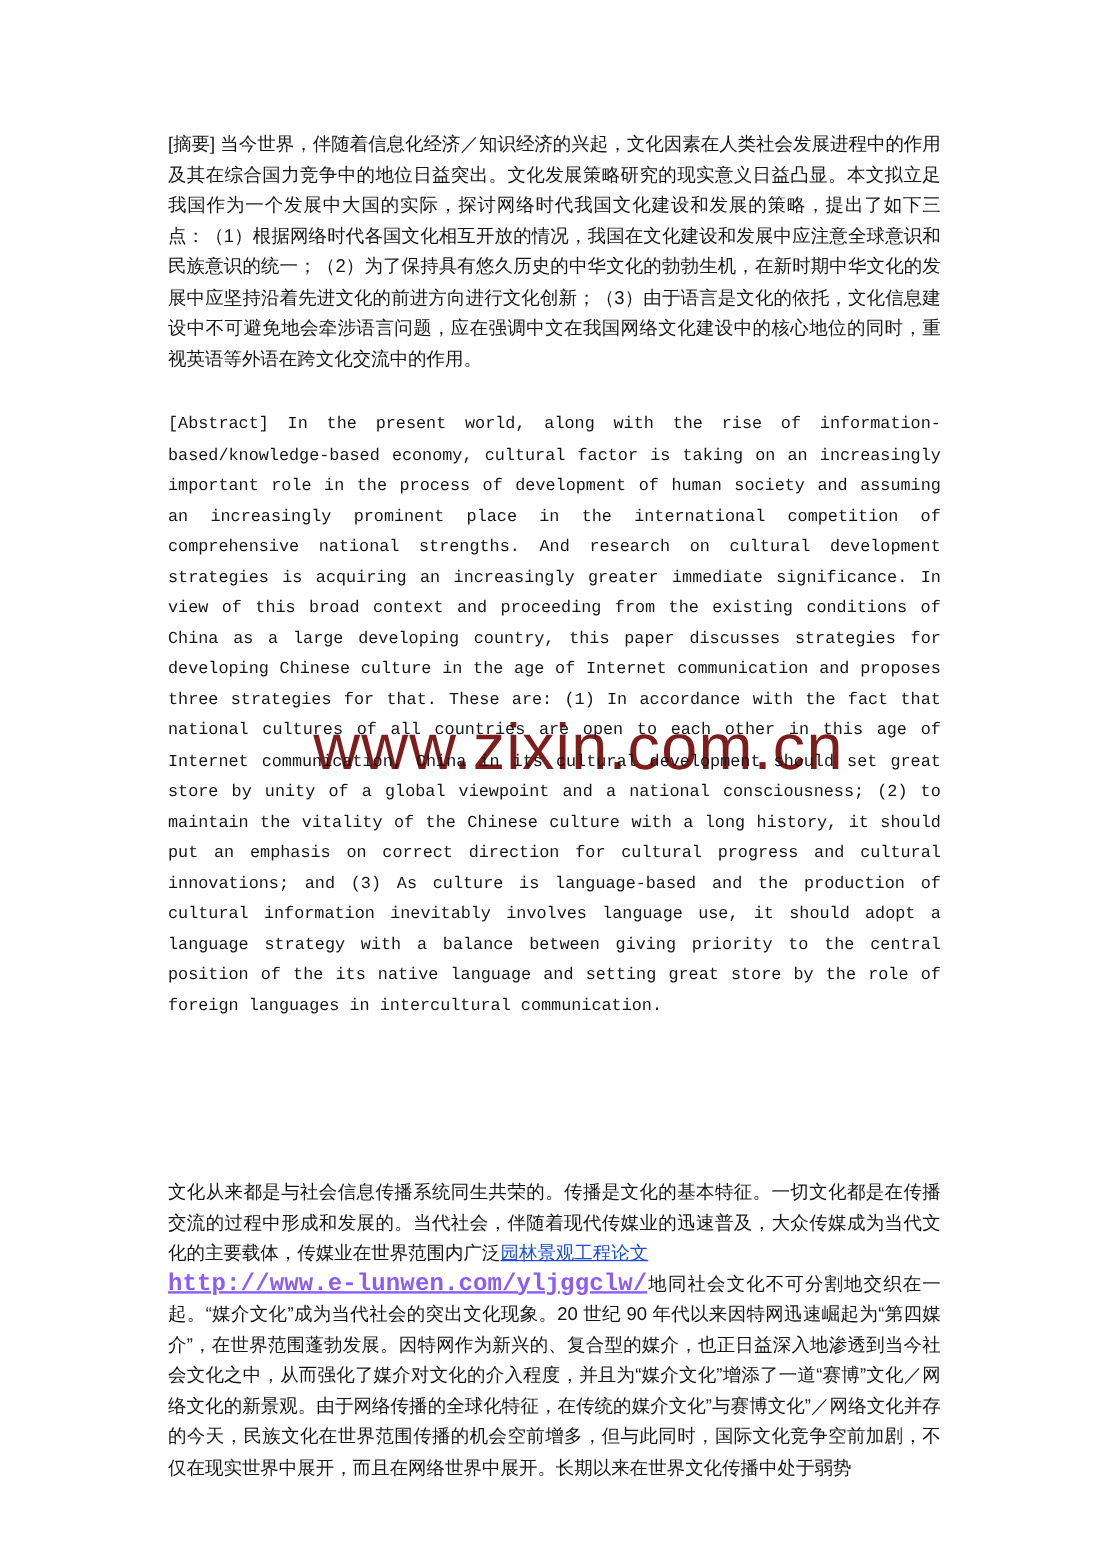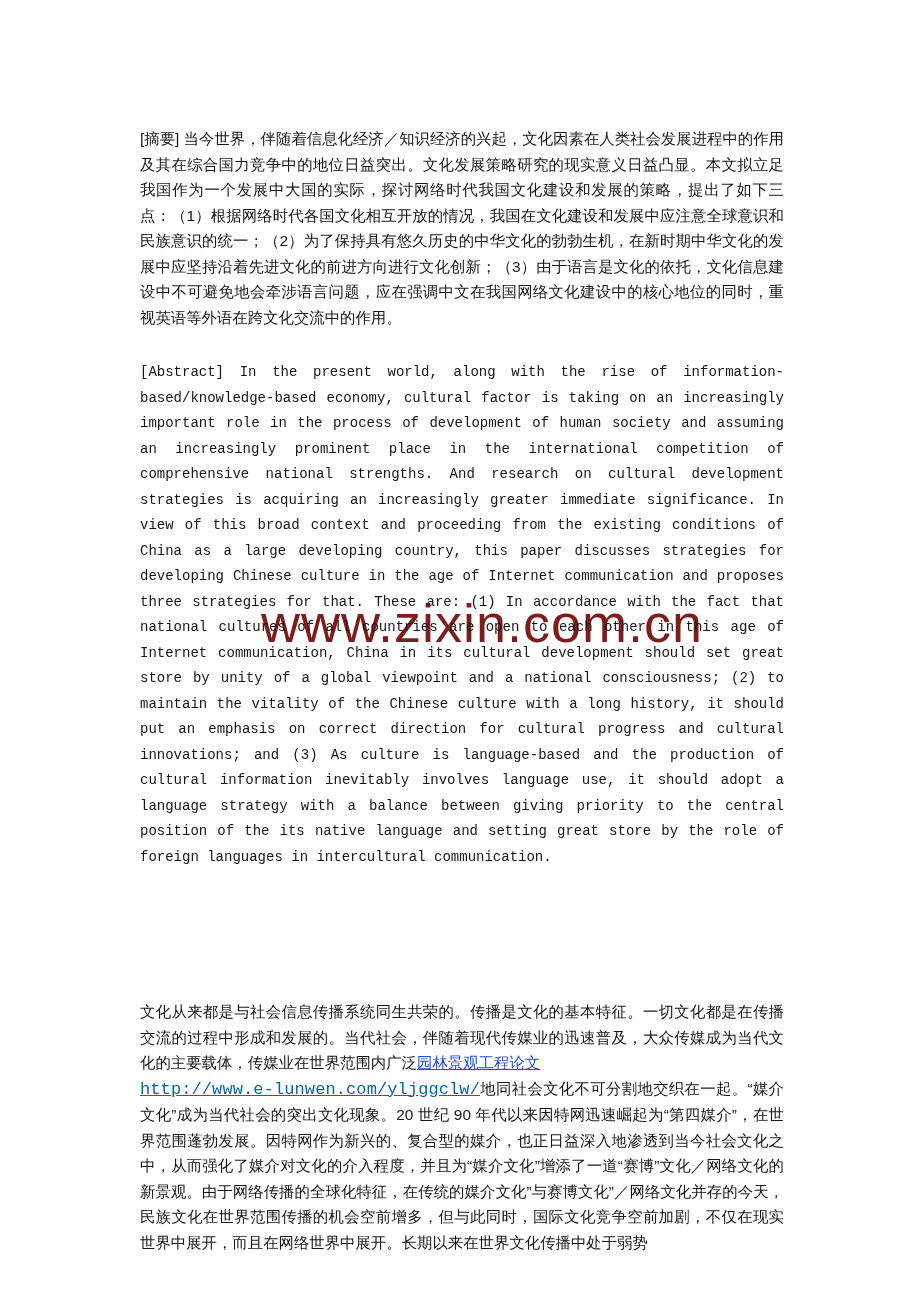--- a/index.html
+++ b/index.html
@@ -38,21 +38,21 @@
     color: #7f1d1d;
     white-space: nowrap;
     z-index: 0;
     user-select: none;
     pointer-events: none;
   }
 
   #content {
     position: absolute;
     left: 140px;
-    top: 126px;
+    top: 108px;
     width: 644px;
     z-index: 1;
   }
 
   .para {
     margin: 0;
     text-align: justify;
     text-justify: inter-ideograph;
   }
 
@@ -76,24 +76,25 @@
   .gap-kw-cn      { height: 28px; }
   .gap-kw-en      { height: 27px; }
   .gap-body       { height: 74px; }
 
   
   .link-cn {
     color: #1d4ed8;
     font-family: "Liberation Sans", "DejaVu Sans", sans-serif;
   }
   .link-url {
-    color: #0369a1;
+    color: #8b5cf6;
     font-family: "Liberation Mono", "DejaVu Sans Mono", monospace;
-    font-size: 17px;
+    font-size: 20px;
     letter-spacing: 0.1px;
+    font-weight: bold;
   }
 </style>
 </head>
 <body>
 
 <div id="page">
 
   <div id="watermark">www.zixin.com.cn</div>
 
   <div id="content">

